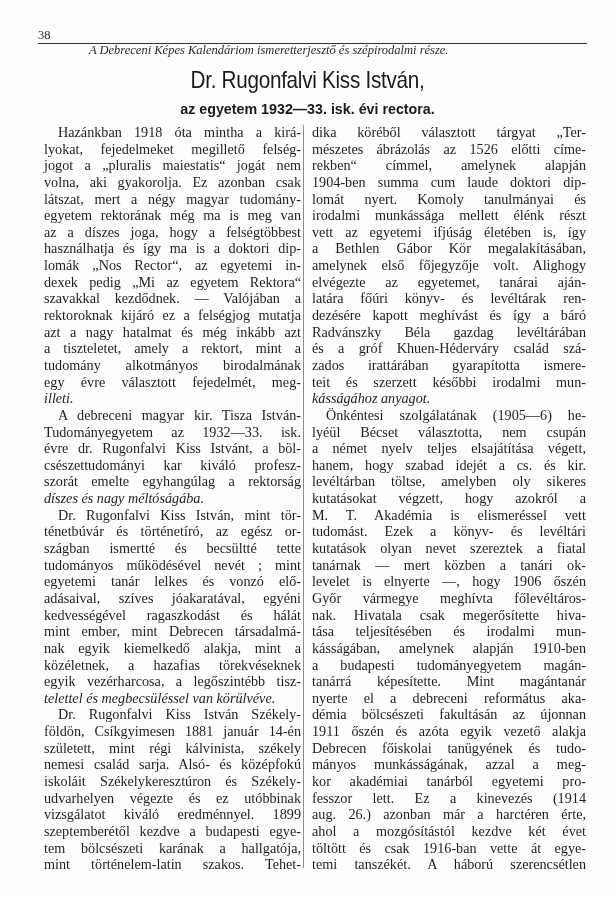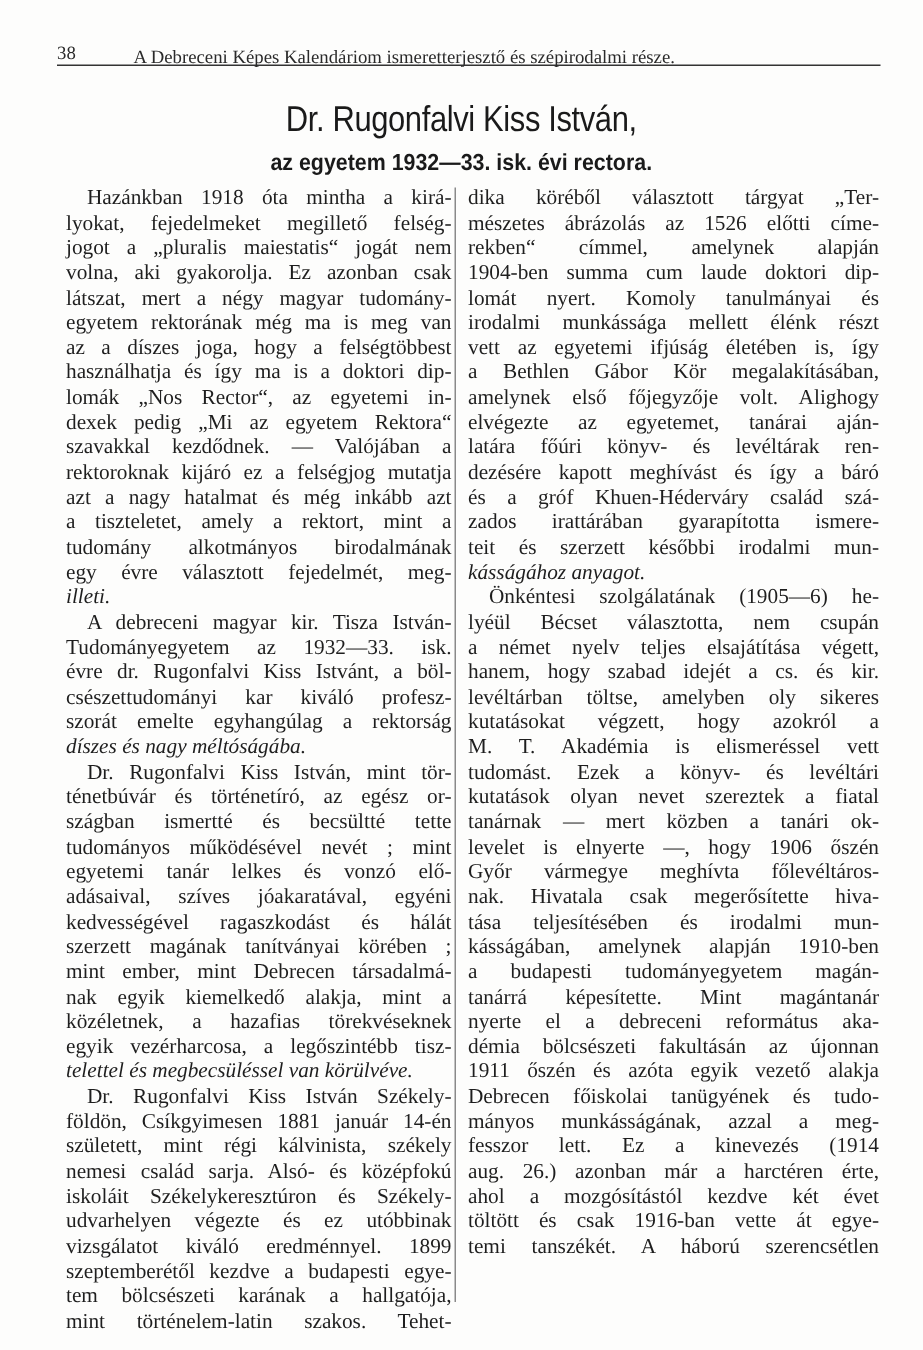--- a/index.html
+++ b/index.html
@@ -30,21 +30,22 @@
     }
     .running-header .page-number {
       position: absolute;
       left: 0;
       top: 0;
       font-style: normal;
     }
     .running-header .header-title {
       position: absolute;
       left: 51px;
-      top: 3px;
+      top: 15px;
+      font-style: italic;
       white-space: nowrap;
     }
     .title-block {
       position: absolute;
       left: 0;
       width: 615px;
       text-align: center;
     }
     .main-title {
       top: 66px;
@@ -140,21 +141,20 @@
     <span class="line">csészettudományi kar kiváló profesz-</span>
     <span class="line">szorát emelte egyhangúlag a rektorság</span>
     <span class="line last">díszes és nagy méltóságába.</span>
     <span class="line indent">Dr. Rugonfalvi Kiss István, mint tör-</span>
     <span class="line">ténetbúvár és történetíró, az egész or-</span>
     <span class="line">szágban ismertté és becsültté tette</span>
     <span class="line">tudományos működésével nevét ; mint</span>
     <span class="line">egyetemi tanár lelkes és vonzó elő-</span>
     <span class="line">adásaival, szíves jóakaratával, egyéni</span>
     <span class="line">kedvességével ragaszkodást és hálát</span>
-    <span class="line">szerzett magának tanítványai körében ;</span>
     <span class="line">mint ember, mint Debrecen társadalmá-</span>
     <span class="line">nak egyik kiemelkedő alakja, mint a</span>
     <span class="line">közéletnek, a hazafias törekvéseknek</span>
     <span class="line">egyik vezérharcosa, a legőszintébb tisz-</span>
     <span class="line last">telettel és megbecsüléssel van körülvéve.</span>
     <span class="line indent">Dr. Rugonfalvi Kiss István Székely-</span>
     <span class="line">földön, Csíkgyimesen 1881 január 14-én</span>
     <span class="line">született, mint régi kálvinista, székely</span>
     <span class="line">nemesi család sarja. Alsó- és középfokú</span>
     <span class="line">iskoláit Székelykeresztúron és Székely-</span>
@@ -171,20 +171,21 @@
     <span class="line">rekben“ címmel, amelynek alapján</span>
     <span class="line">1904-ben summa cum laude doktori dip-</span>
     <span class="line">lomát nyert. Komoly tanulmányai és</span>
     <span class="line">irodalmi munkássága mellett élénk részt</span>
     <span class="line">vett az egyetemi ifjúság életében is, így</span>
     <span class="line">a Bethlen Gábor Kör megalakításában,</span>
     <span class="line">amelynek első főjegyzője volt. Alighogy</span>
     <span class="line">elvégezte az egyetemet, tanárai aján-</span>
     <span class="line">latára főúri könyv- és levéltárak ren-</span>
     <span class="line">dezésére kapott meghívást és így a báró</span>
+    <span class="line">Radvánszky Béla gazdag levéltárában</span>
     <span class="line">és a gróf Khuen-Héderváry család szá-</span>
     <span class="line">zados irattárában gyarapította ismere-</span>
     <span class="line">teit és szerzett későbbi irodalmi mun-</span>
     <span class="line last">kásságához anyagot.</span>
     <span class="line indent">Önkéntesi szolgálatának (1905—6) he-</span>
     <span class="line">lyéül Bécset választotta, nem csupán</span>
     <span class="line">a német nyelv teljes elsajátítása végett,</span>
     <span class="line">hanem, hogy szabad idejét a cs. és kir.</span>
     <span class="line">levéltárban töltse, amelyben oly sikeres</span>
     <span class="line">kutatásokat végzett, hogy azokról a</span>
@@ -197,18 +198,19 @@
     <span class="line">nak. Hivatala csak megerősítette hiva-</span>
     <span class="line">tása teljesítésében és irodalmi mun-</span>
     <span class="line">kásságában, amelynek alapján 1910-ben</span>
     <span class="line">a budapesti tudományegyetem magán-</span>
     <span class="line">tanárrá képesítette. Mint magántanár</span>
     <span class="line">nyerte el a debreceni református aka-</span>
     <span class="line">démia bölcsészeti fakultásán az újonnan</span>
     <span class="line">1911 őszén és azóta egyik vezető alakja</span>
     <span class="line">Debrecen főiskolai tanügyének és tudo-</span>
     <span class="line">mányos munkásságának, azzal a meg-</span>
+    <span class="line">kor akadémiai tanárból egyetemi pro-</span>
     <span class="line">fesszor lett. Ez a kinevezés (1914</span>
     <span class="line">aug. 26.) azonban már a harctéren érte,</span>
     <span class="line">ahol a mozgósítástól kezdve két évet</span>
     <span class="line">töltött és csak 1916-ban vette át egye-</span>
     <span class="line">temi tanszékét. A háború szerencsétlen</span>
   </div>
 
 </body></html>

